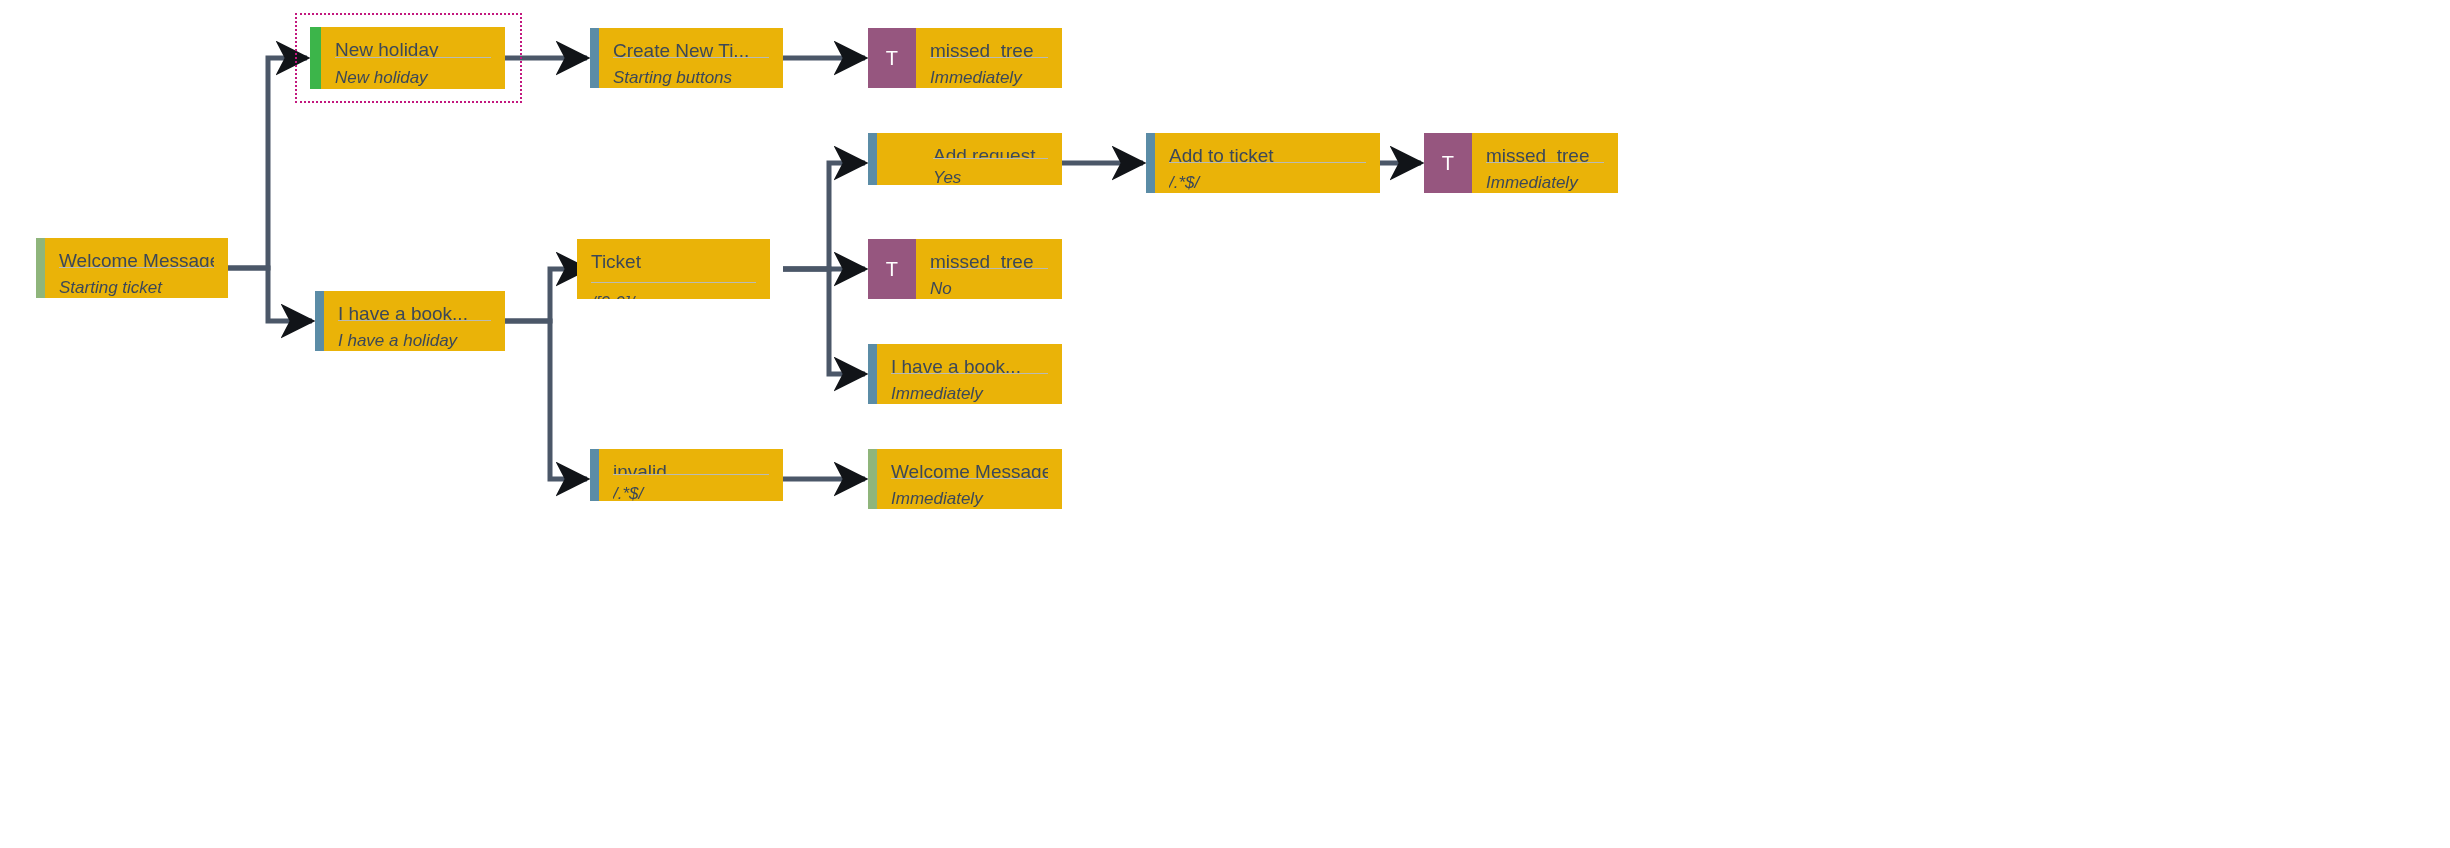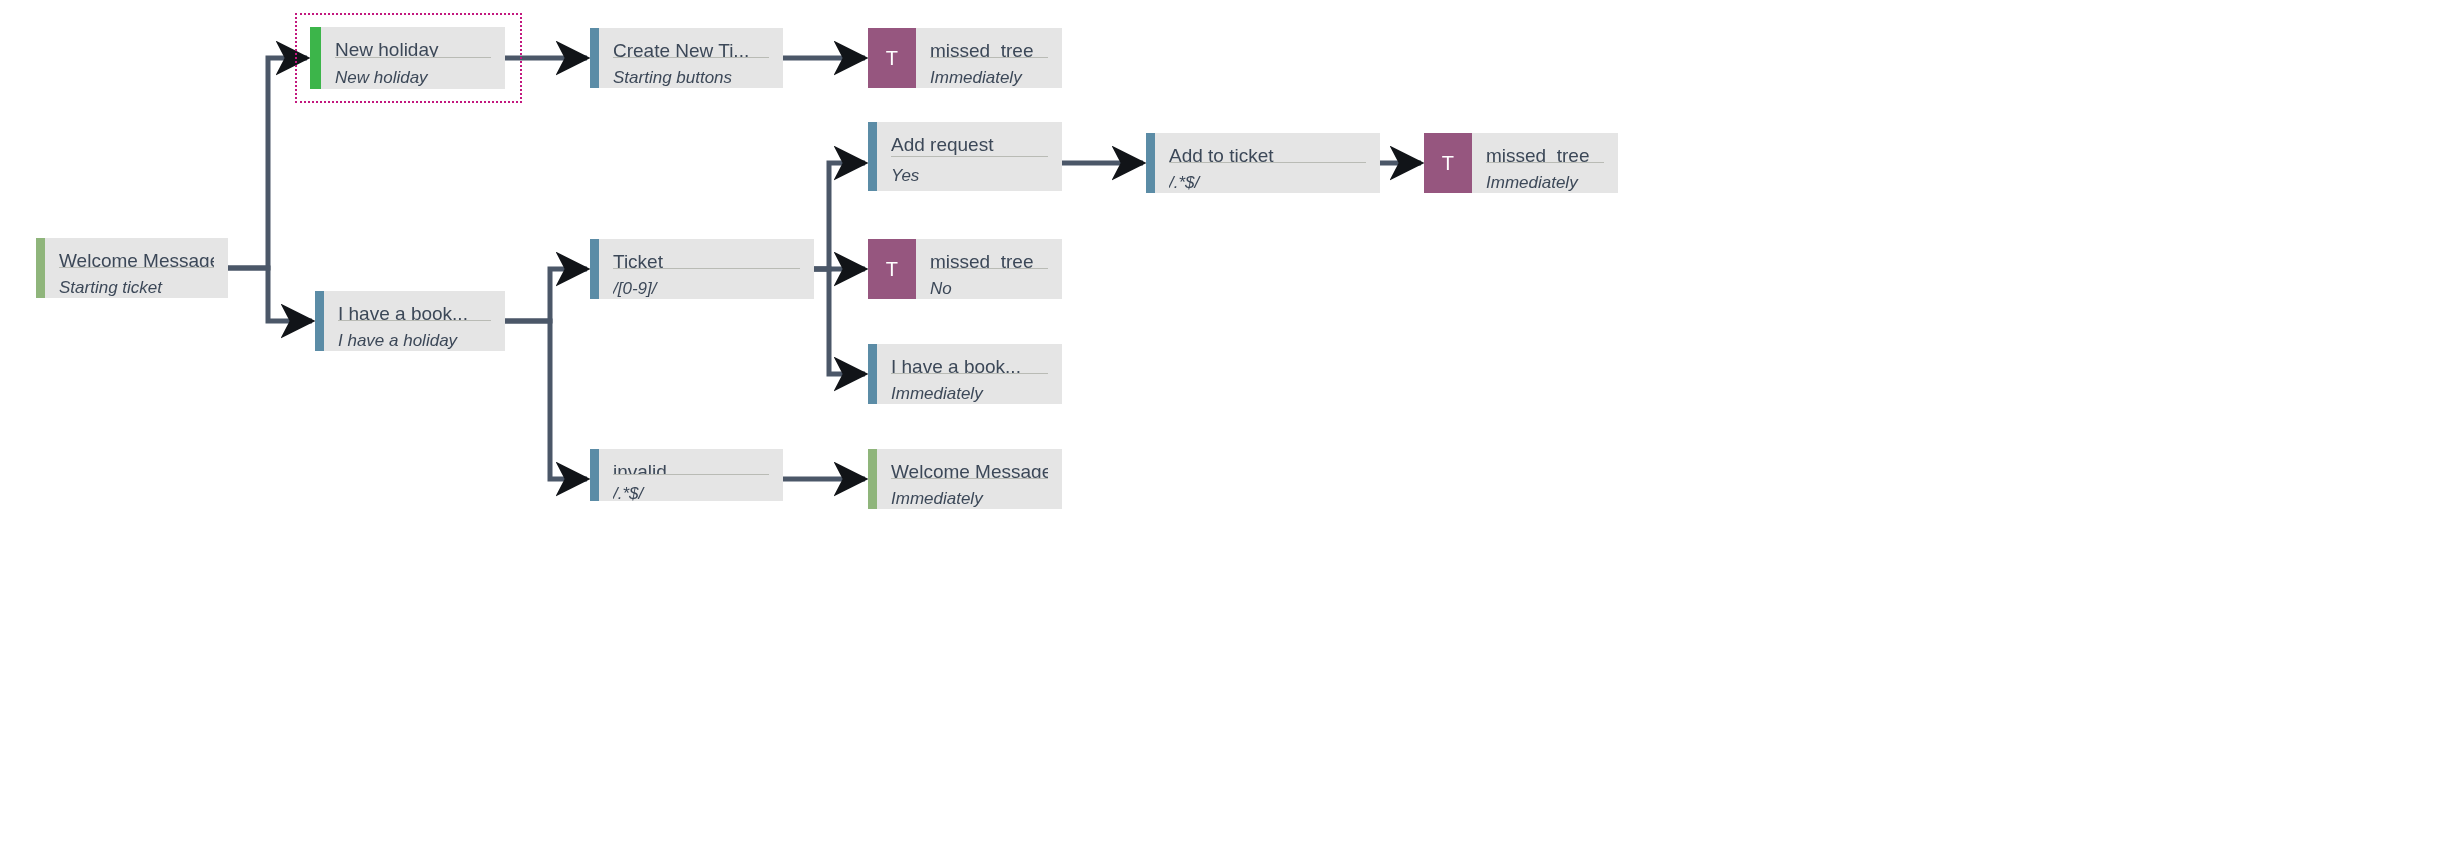--- a/index.html
+++ b/index.html
@@ -22,21 +22,21 @@
     left: 0;
     top: 0;
     width: 2450px;
     height: 848px;
     pointer-events: none;
   }
   .node {
     position: absolute;
     display: flex;
     align-items: stretch;
-    background: #e5e5e5;
+    background: #eab308;
     box-sizing: border-box;
     overflow: hidden;
   }
   .node-bar {
     flex: 0 0 auto;
     width: 9px;
     background: #5b8ca6;
   }
   .node-bar.green-bright { background: #3cb54a; width: 11px; }
   .node-bar.green-sage  { background: #8fb57b; }
@@ -164,39 +164,39 @@
 
   <div class="node" style="left:315px; top:291px; width:190px; height:60px;">
     <div class="node-bar blue"></div>
     <div class="node-body">
       <div class="node-title">I have a book...</div>
       <div class="node-divider"></div>
       <div class="node-sub">I have a holiday</div>
     </div>
   </div>
 
-  <div class="node" style="left:590px; top:239px; width:224px; height:60px;">
+  <div class="node" style="left:577px; top:239px; width:193px; height:60px;flex-direction:column;">
     <div class="node-bar blue"></div>
     <div class="node-body">
       <div class="node-title">Ticket</div>
       <div class="node-divider"></div>
       <div class="node-sub">/[0-9]/</div>
     </div>
   </div>
 
   <div class="node" style="left:590px; top:449px; width:193px; height:52px;">
     <div class="node-bar blue"></div>
     <div class="node-body">
       <div class="node-title">invalid</div>
       <div class="node-divider"></div>
       <div class="node-sub">/.*$/</div>
     </div>
   </div>
 
-  <div class="node" style="left:868px; top:122px; width:194px; height:69px;">
+  <div class="node" style="left:868px; top:133px; width:194px; height:52px;gap:42px;">
     <div class="node-bar blue"></div>
     <div class="node-body">
       <div class="node-title">Add request</div>
       <div class="node-divider"></div>
       <div class="node-sub">Yes</div>
     </div>
   </div>
 
   <div class="node" style="left:868px; top:239px; width:194px; height:60px;">
     <div class="node-badge">T</div>

